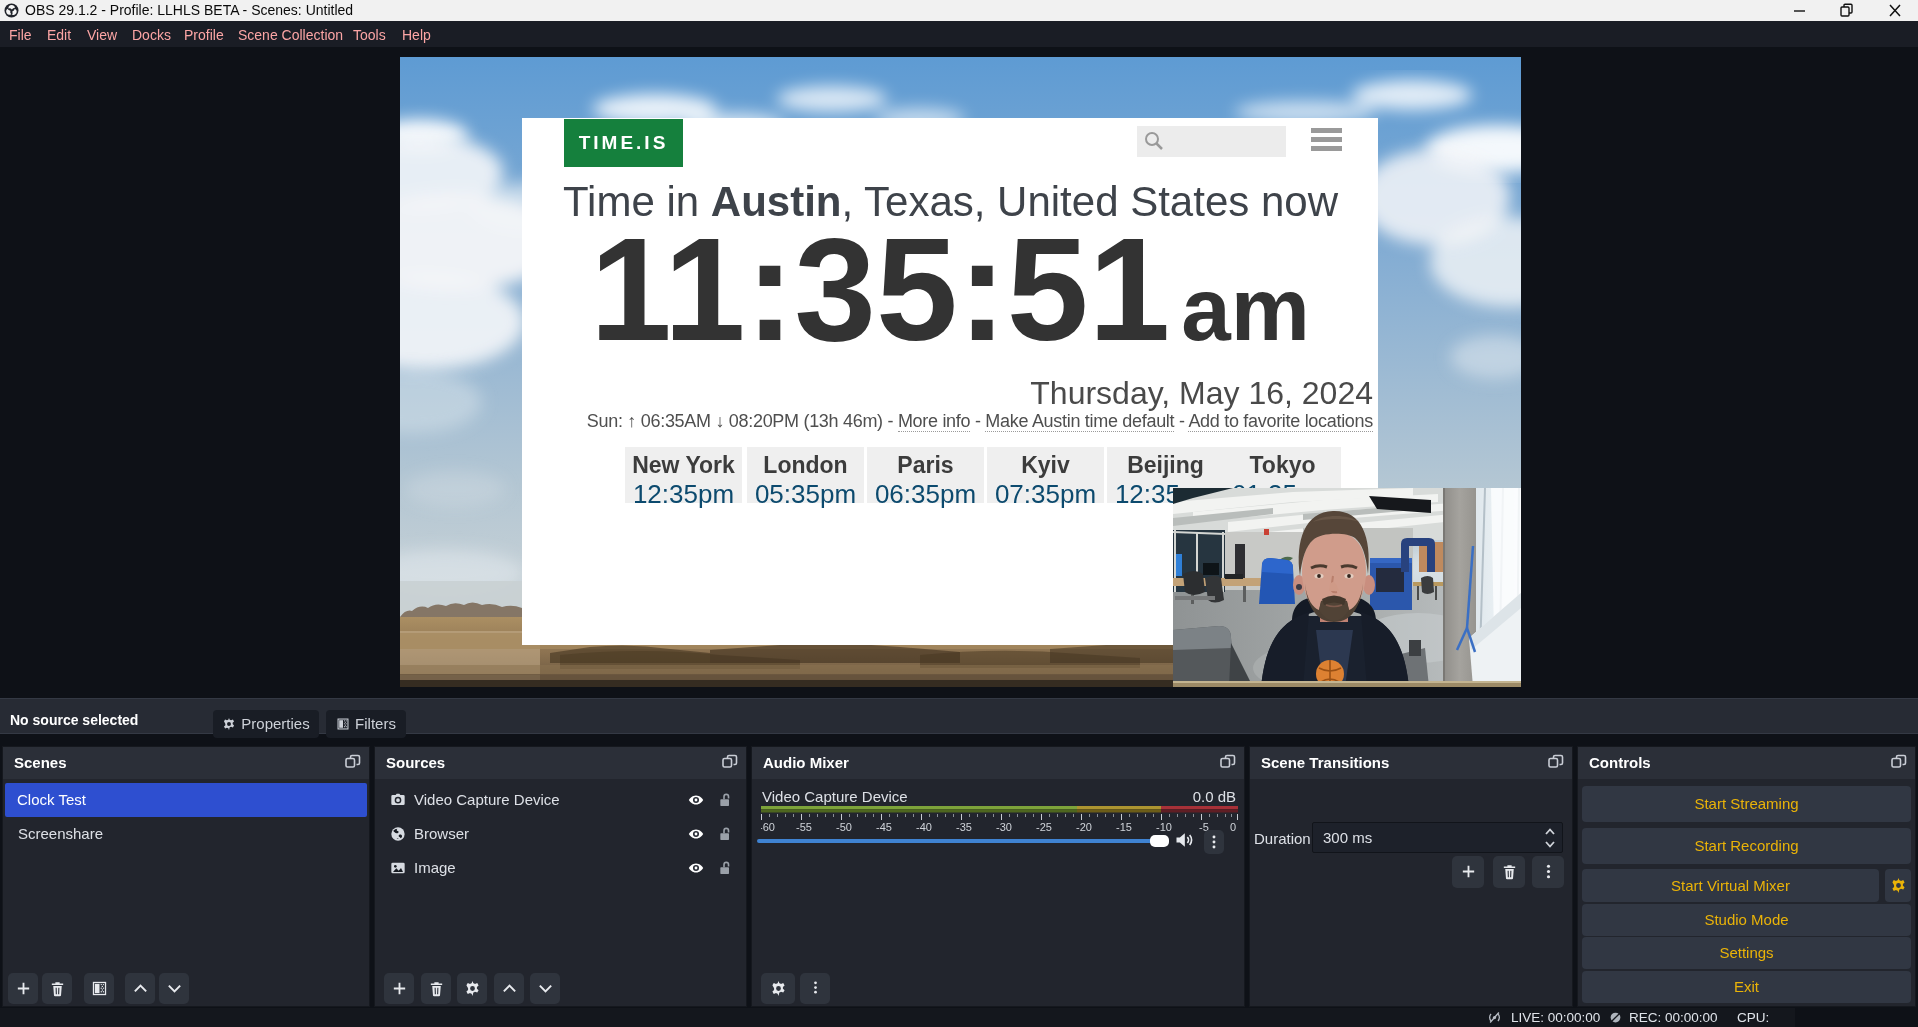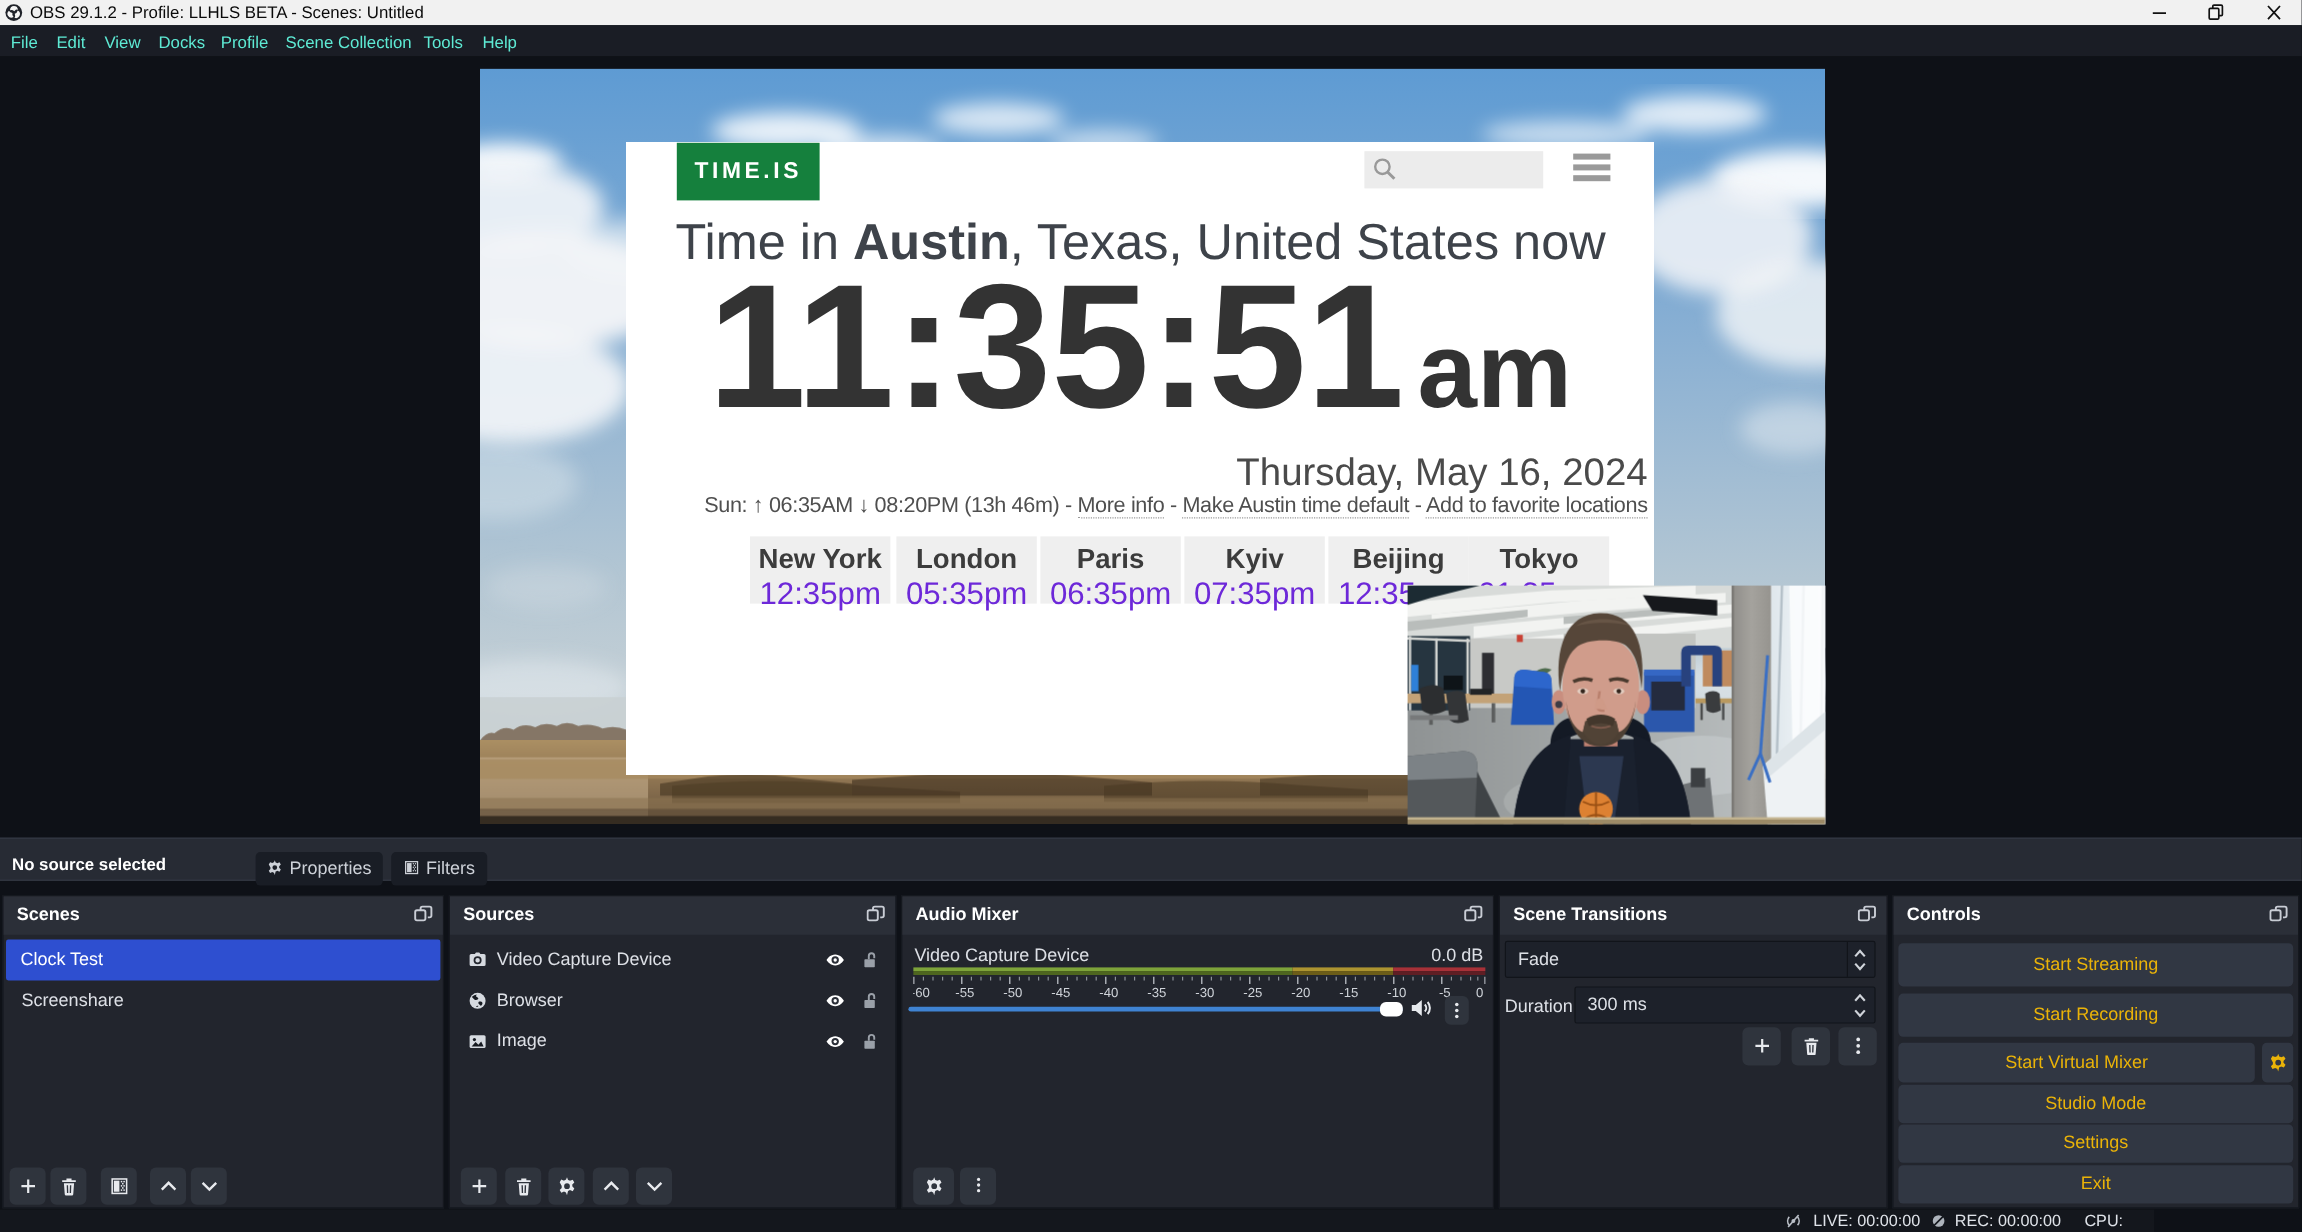--- a/index.html
+++ b/index.html
@@ -2,29 +2,29 @@
 <html><head>
 <meta charset="utf-8">
 <style>
 * { margin:0; padding:0; box-sizing:border-box; }
 html,body { width:1918px; height:1027px; overflow:hidden; background:#0e1117; font-family:"Liberation Sans", sans-serif; }
 .abs { position:absolute; }
 
 #titlebar { position:absolute; left:0; top:0; width:1918px; height:21px; background:#f1f1f1; color:#0a0a0a; }
 #titlebar .title { position:absolute; left:25px; top:2px; font-size:14px; }
 
-#menubar { position:absolute; left:0; top:21px; width:1918px; height:26px; background:#1a1d25; color:#5eead4; font-size:14px; }
+#menubar { position:absolute; left:0; top:21px; width:1918px; height:26px; background:#1a1d25; color:#fca5a5; font-size:14px; }
 #menubar span { position:absolute; top:6px; }
 
 #main { position:absolute; left:0; top:47px; width:1918px; height:651px; background:#0e1117; }
 #preview { position:absolute; left:400px; top:10px; width:1121px; height:630px; overflow:hidden; }
 #card { position:absolute; left:122px; top:61px; width:856px; height:527px; background:#ffffff; }
 .dot { border-bottom:1px dotted #9a9a9a; }
 .citybox { position:absolute; top:329px; width:117px; height:56px; background:#efefef; text-align:center; font-weight:bold; font-size:23px; color:#3c3c3c; padding-top:5px; }
-.citybox span { display:block; font-weight:normal; font-size:26px; color:#6d28d9; margin-top:0px; }
+.citybox span { display:block; font-weight:normal; font-size:26px; color:#0c4a6e; margin-top:0px; }
 
 #srcbar { position:absolute; left:0; top:698px; width:1918px; height:36px; background:#272b34; border-top:1px solid #343944; border-bottom:1px solid #343944; }
 .tbtn { position:absolute; top:11px; height:28px; background:#191d25; border-radius:4px; color:#cdd1d8; font-size:15px; line-height:28px; text-align:center; }
 
 .dock { position:absolute; top:746px; height:261px; background:#22252d; border:1px solid #15181e; }
 .dock .dtitle { position:absolute; left:0; top:0; right:0; height:32px; background:#2b2f38; color:#fff; font-size:15px; font-weight:bold; line-height:32px; padding-left:11px; }
 .popout { position:absolute; top:7px; right:8px; width:16px; height:16px; }
 .row { position:absolute; left:1px; right:1px; height:34px; color:#dde0e6; font-size:15px; line-height:34px; }
 .selrow { background:#2e4fd0; color:#fff; border-radius:2px; left:2px; right:2px; }
 .sbtn { position:absolute; width:30px; height:31px; background:#2f343d; border-radius:5px; text-align:center; color:#e8eaee; }
@@ -584,29 +584,20 @@
       </svg></div>
   <div class="sbtn" style="left:48px;top:226px;"><svg class="si" style="width:15px;height:15px;">
         <use href="#i-dots"></use>
       </svg></div>
 </div>
 
 <div class="dock" id="transitions" style="left:1249px;width:324px;">
   <div class="dtitle">Scene Transitions<svg class="popout">
         <use href="#i-pop"></use>
       </svg></div>
-  <div class="abs" style="left:4px;top:37px;width:309px;height:31px;background:#1d212a;border:1px solid #11141a;border-radius:2px;color:#dde0e6;font-size:15px;line-height:29px;padding-left:10px;">Fade
-    <svg class="abs" style="right:6px;top:5px;width:14px;height:20px;color:#cfd3d9">
-        <use href="#i-updown"></use>
-      </svg>
-    <svg class="abs" style="right:5px;top:4px" width="14" height="22" viewBox="0 0 14 22">
-        <path fill="none" stroke="#cfd3d9" stroke-width="1.8" d="M3 8 L7 3.5 L11 8 M3 14 L7 18.5 L11 14"></path>
-      </svg>
-    <div class="abs" style="right:22px;top:0px;width:1px;height:29px;background:#11141a;"></div>
-  </div>
   <div class="abs" style="left:4px;top:83px;color:#dde0e6;font-size:15px;">Duration</div>
   <div class="abs" style="left:62px;top:75px;width:251px;height:31px;background:#1d212a;border:1px solid #11141a;border-radius:2px;color:#dde0e6;font-size:15px;line-height:29px;padding-left:10px;">300 ms
     <svg class="abs" style="right:5px;top:2px" width="14" height="26" viewBox="0 0 14 26">
         <path fill="none" stroke="#cfd3d9" stroke-width="1.8" d="M3 9 L7 4.5 L11 9 M3 17 L7 21.5 L11 17"></path>
       </svg>
   </div>
   <div class="sbtn" style="left:202px;top:109px;width:32px;height:32px;"><svg class="si" style="margin-top:7px;">
         <use href="#i-plus"></use>
       </svg></div>
   <div class="sbtn" style="left:243px;top:109px;width:32px;height:32px;"><svg class="si" style="margin-top:7px;">

